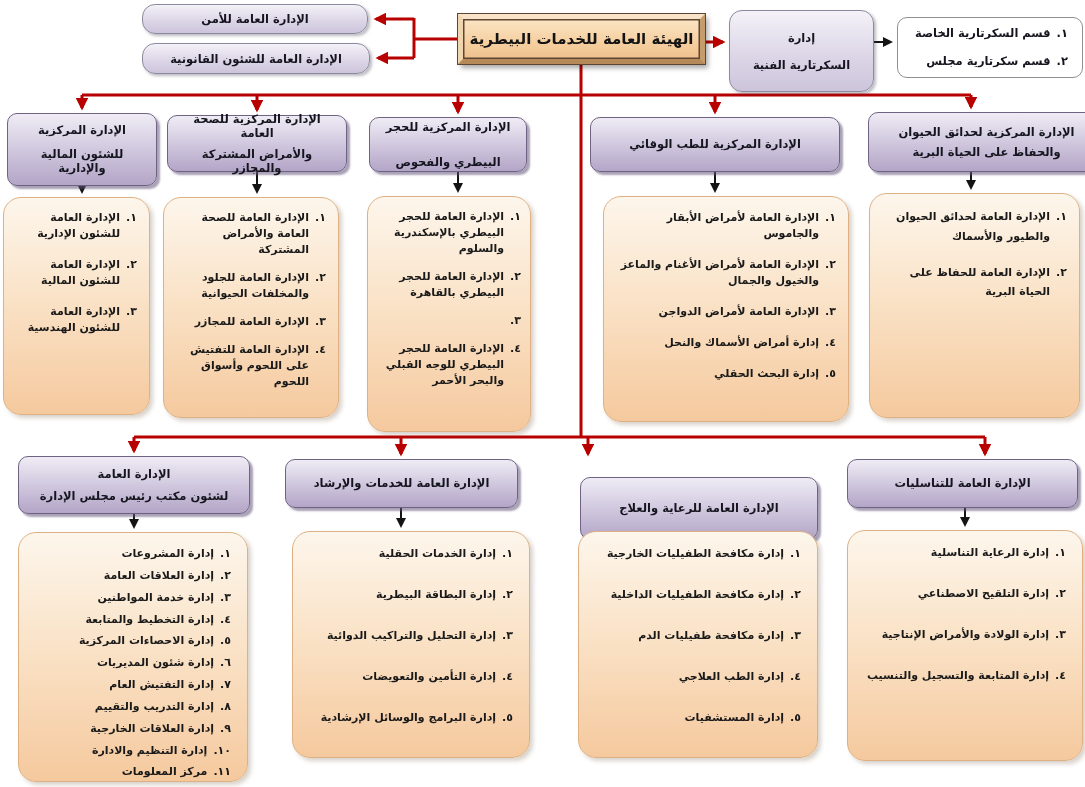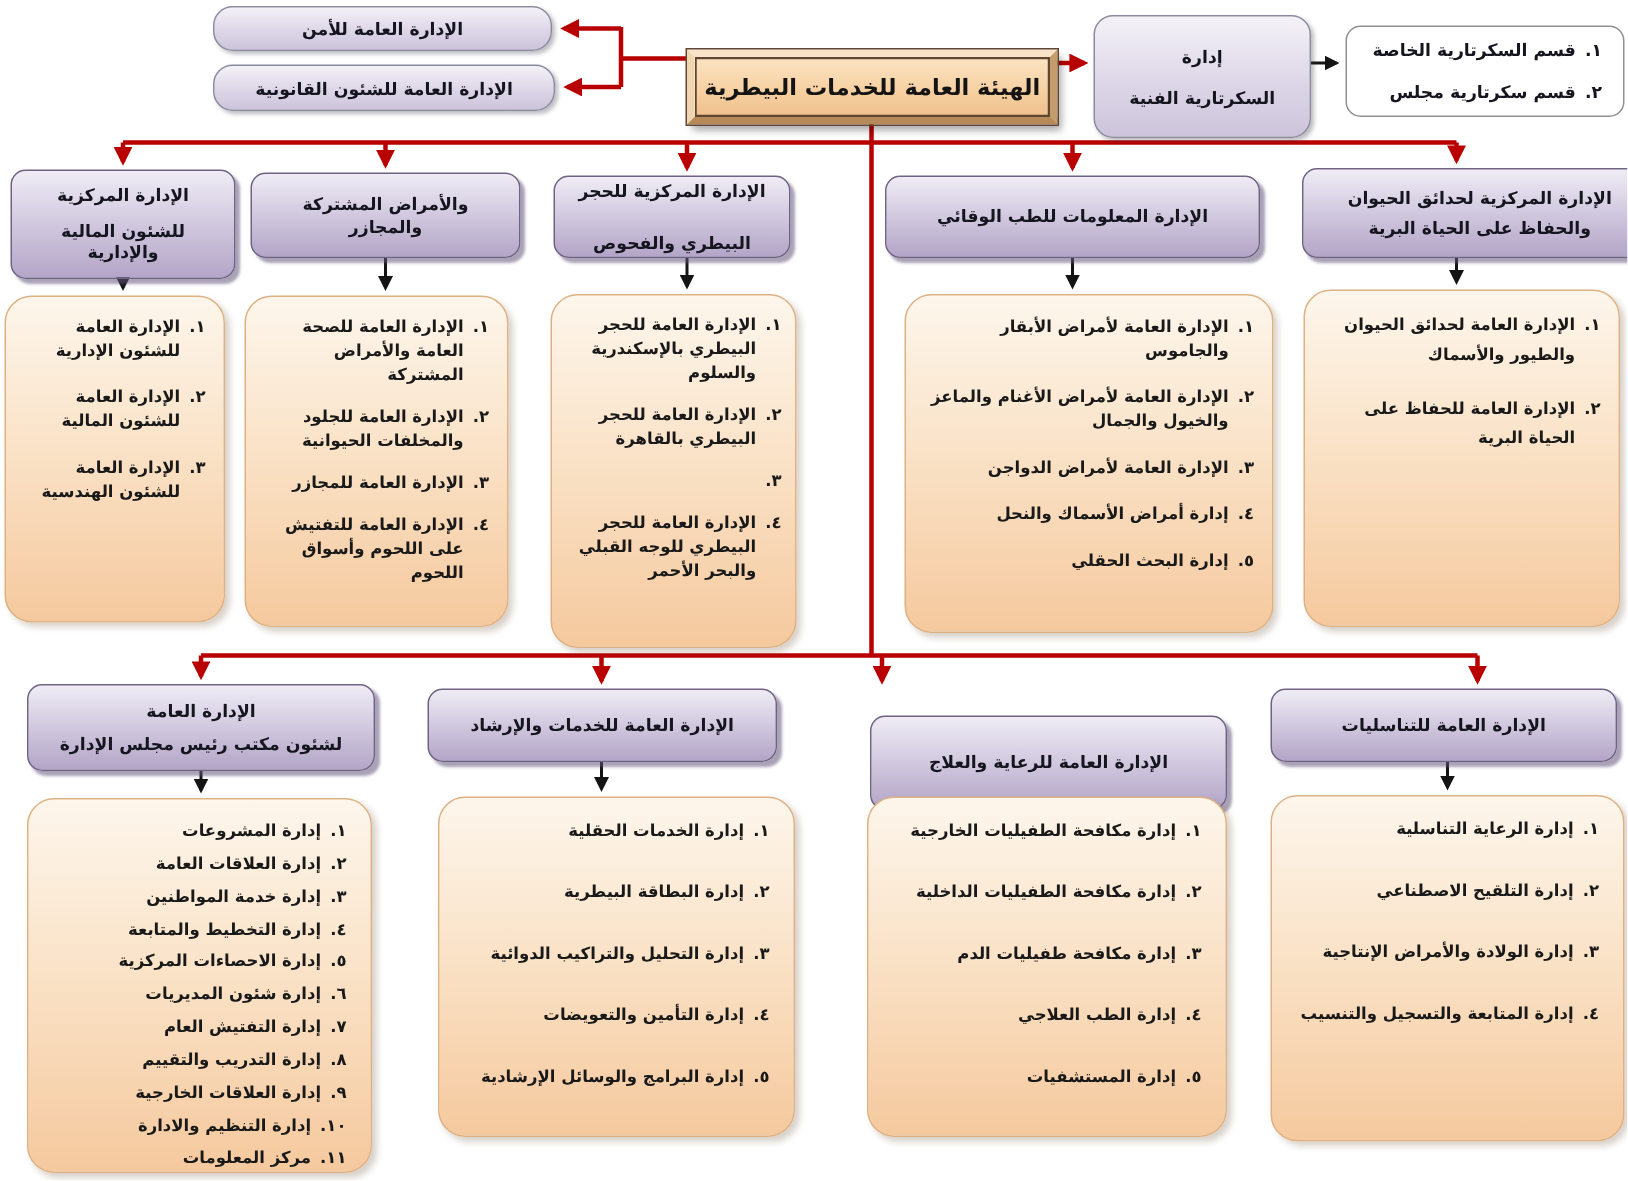--- a/index.html
+++ b/index.html
@@ -40,21 +40,21 @@
     display:flex;flex-direction:column;justify-content:center;gap:11px;
     font-size:11.5px;color:#15151f;padding:6px 14px;
   }
   
   .main{
     background:linear-gradient(180deg,#fbe4c4 0%,#f6cf9f 60%,#eec08d 100%);
     border:5px solid;border-color:#f8e3c8 #c59d6d #b58a58 #f0d6b0;
     outline:1.5px solid #5f4632;
     box-shadow:inset 0 0 0 1.5px #5f4632,3px 4px 5px rgba(0,0,0,.35);
     display:flex;justify-content:center;align-items:center;
-    font-size:15px;color:#141414;text-align:center;margin-top:19px;
+    font-size:15px;color:#141414;text-align:center;
   }
   
   .li{display:flex;gap:6px;align-items:flex-start;line-height:1.45;}
   .li .num{white-space:nowrap;}
   .li .txt{text-align:right;}
   .pad1{padding:12px 12px 8px 8px;}   
   .pad2{padding:12px 9px 8px 6px;}
   .pad3{padding:13px 12px 8px 10px;}
   .gap16 .li{margin-bottom:15px;}
   .gap13 .li{margin-bottom:12px;}
@@ -135,28 +135,29 @@
       <span class="num">٢.</span>
       <span class="txt">قسم سكرتارية مجلس</span>
     </div>
   </div>
 
   <div class="box hdr" style="left:7px;top:113px;width:150px;height:73px">
     <div class="hl">الإدارة المركزية</div>
     <div class="hl">للشئون المالية والإدارية</div>
   </div>
   <div class="box hdr" style="left:167px;top:115px;width:180px;height:57px;gap:6px">
+    <div class="hl">الإدارة المركزية للصحة العامة</div>
     <div class="hl">والأمراض المشتركة والمجازر</div>
   </div>
   <div class="box hdr" style="left:369px;top:117px;width:158px;height:55px;gap:20px">
     <div class="hl">الإدارة المركزية للحجر</div>
     <div class="hl">البيطري والفحوص</div>
   </div>
   <div class="box hdr" style="left:590px;top:117px;width:250px;height:55px">
-    <div class="hl">الإدارة المعلومات للطب الوقائي</div>
+    <div class="hl">الإدارة المركزية للطب الوقائي</div>
   </div>
   <div class="box hdr" style="left:868px;top:112px;width:237px;height:60px;gap:6px">
     <div class="hl">الإدارة المركزية لحدائق الحيوان</div>
     <div class="hl">والحفاظ على الحياة البرية</div>
   </div>
 
   <div class="box content pad1 gap16" style="left:3px;top:197px;width:147px;height:218px">
     <div class="li">
       <span class="num">١.</span>
       <span class="txt">الإدارة العامة للشئون الإدارية</span>

